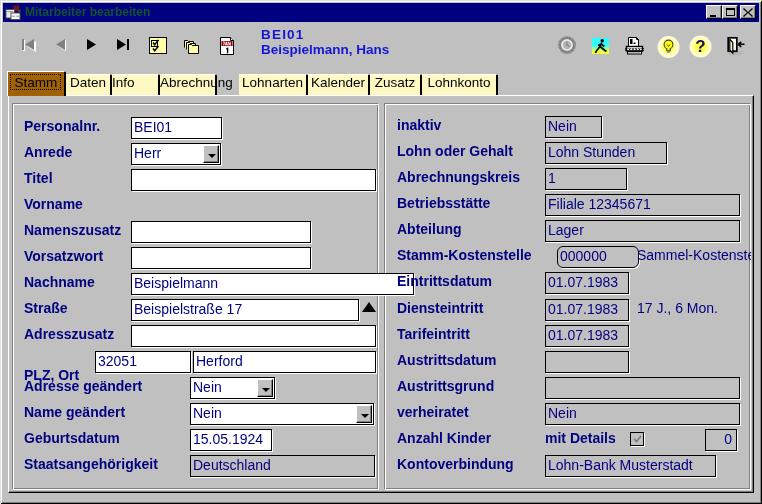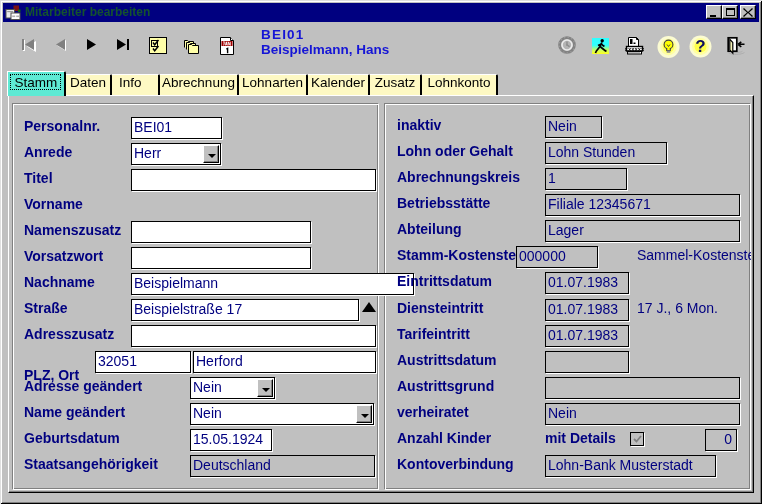--- a/index.html
+++ b/index.html
@@ -18,21 +18,21 @@
 .fdd{position:absolute;height:22px;box-sizing:border-box;background:#c0c0c0;
   border:1px solid #000;box-shadow:1px 1px 0 #fff;
   font-size:14px;color:#000080;line-height:17px;padding-left:2px;padding-top:1px;white-space:nowrap;overflow:hidden;}
 .cbtn{position:absolute;right:1px;top:1px;width:16px;height:18px;background:#c0c0c0;
   border:1px solid;border-color:#fff #000 #000 #fff;box-shadow:inset -1px -1px 0 #808080;box-sizing:border-box;}
 .carr{position:absolute;left:4px;top:8px;width:0;height:0;
   border-left:4px solid transparent;border-right:4px solid transparent;border-top:4px solid #000;}
 .tab{position:absolute;top:74px;height:21px;background:#fef9c3;box-sizing:border-box;
   border-top:1px solid #fff;border-right:2px solid #000;border-top-right-radius:2px;
   font-size:13.5px;color:#000;text-align:center;line-height:16px;}
-.atab{position:absolute;left:7px;top:71px;width:59px;height:25px;background:#5eead4;box-sizing:border-box;
+.atab{position:absolute;left:7px;top:71px;width:59px;height:25px;background:#a16207;box-sizing:border-box;
   border-top:1px solid #fff;border-left:1px solid #fff;border-right:2px solid #000;border-top-right-radius:2px;
   z-index:5;font-size:13.5px;color:#000;text-align:center;line-height:21px;}
 .focus{position:absolute;left:2px;top:2px;right:3px;bottom:6px;border:1px dotted #000;}
 .panel{position:absolute;left:8px;top:95px;width:746px;height:398px;box-sizing:border-box;background:#c0c0c0;
   border:1px solid;border-color:#fff #000 #000 #fff;box-shadow:inset -1px -1px 0 #808080;}
 .sub{position:absolute;top:103px;width:367px;height:387px;box-sizing:border-box;
   border:1px solid;border-color:#808080 #fff #fff #808080;
   box-shadow:inset 1px 1px 0 #fff, inset -1px -1px 0 #808080;}
 .ictx{position:absolute;white-space:nowrap;}
 svg{position:absolute;}
@@ -152,22 +152,22 @@
   <text x="11.5" y="17" font-size="17" font-weight="bold" fill="#101060" text-anchor="middle" font-family="Liberation Sans">?</text>
 </svg>
 <svg style="left:724px;top:35px" width="24" height="24" viewBox="0 0 24 24">
   <path d="M6 16.5 C8 18 16 18 18.5 16.2 M4.5 17.8 C8 20 17 20 20.5 17.5" stroke="#a8a8a8" stroke-width="0.8" fill="none"></path>
   <rect x="4.2" y="2.8" width="8.6" height="13.4" fill="#fff" stroke="#000" stroke-width="1.7"></rect>
   <path d="M5.8 4.2 L5.8 14.8 L8.8 18.2 L8.8 7.5 Z" fill="#f6f3b8" stroke="#000" stroke-width="1.2"></path>
   <path d="M14.5 9.3 L20.5 9.3 M14 9.3 L17.3 6.8 M14 9.3 L17.3 11.8" stroke="#000" stroke-width="1.6" fill="none"></path>
 </svg>
 
 <div class="tab" style="left:66px;width:46px;">Daten</div>
-<div class="tab" style="left:112px;width:48px;text-align:left;padding-left:7px;">Info</div>
-<div class="tab" style="left:160px;width:79px;">Abrechnung</div>
+<div class="tab" style="left:112px;width:48px;text-align:left;">Info</div>
+<div class="tab" style="left:160px;width:57px;">Abrechnung</div>
 <div class="tab" style="left:239px;width:69px;">Lohnarten</div>
 <div class="tab" style="left:308px;width:62px;">Kalender</div>
 <div class="tab" style="left:370px;width:52px;">Zusatz</div>
 <div class="tab" style="left:422px;width:76px;">Lohnkonto</div>
 <div class="panel"></div>
 <div class="atab">Stamm<div class="focus"></div></div>
 <div class="sub" style="left:12px;"></div>
 <div class="sub" style="left:384px;"></div>
 
 <div class="lb" style="left:24px;top:117px;">Personalnr.</div>
@@ -210,21 +210,21 @@
 <div class="fdd" style="left:545px;top:116px;width:57px;">Nein</div>
 <div class="lb" style="left:397px;top:142px;">Lohn oder Gehalt</div>
 <div class="fdd" style="left:545px;top:142px;width:122px;">Lohn Stunden</div>
 <div class="lb" style="left:397px;top:168px;">Abrechnungskreis</div>
 <div class="fdd" style="left:545px;top:168px;width:82px;">1</div>
 <div class="lb" style="left:397px;top:194px;">Betriebsstätte</div>
 <div class="fdd" style="left:545px;top:194px;width:195px;">Filiale 12345671</div>
 <div class="lb" style="left:397px;top:220px;">Abteilung</div>
 <div class="fdd" style="left:545px;top:220px;width:195px;">Lager</div>
 <div class="lb" style="left:397px;top:246px;">Stamm-Kostenstelle</div>
-<div class="fdd" style="left:516px;top:246px;width:82px;">000000</div>
+<div class="fdd" style="left:557px;top:246px;width:82px;border-radius:6px;">000000</div>
 <div class="lb" style="left:637px;top:246px;font-weight:normal;width:114px;overflow:hidden;">Sammel-Kostenstelle</div>
 <div class="lb" style="left:397px;top:272px;">Eintrittsdatum</div>
 <div class="fdd" style="left:545px;top:272px;width:84px;">01.07.1983</div>
 <div class="lb" style="left:397px;top:299px;">Diensteintritt</div>
 <div class="fdd" style="left:545px;top:299px;width:84px;">01.07.1983</div>
 <div class="lb" style="left:637px;top:299px;font-weight:normal;">17 J., 6 Mon.</div>
 <div class="lb" style="left:397px;top:325px;">Tarifeintritt</div>
 <div class="fdd" style="left:545px;top:325px;width:84px;">01.07.1983</div>
 <div class="lb" style="left:397px;top:351px;">Austrittsdatum</div>
 <div class="fdd" style="left:545px;top:351px;width:84px;"></div>

